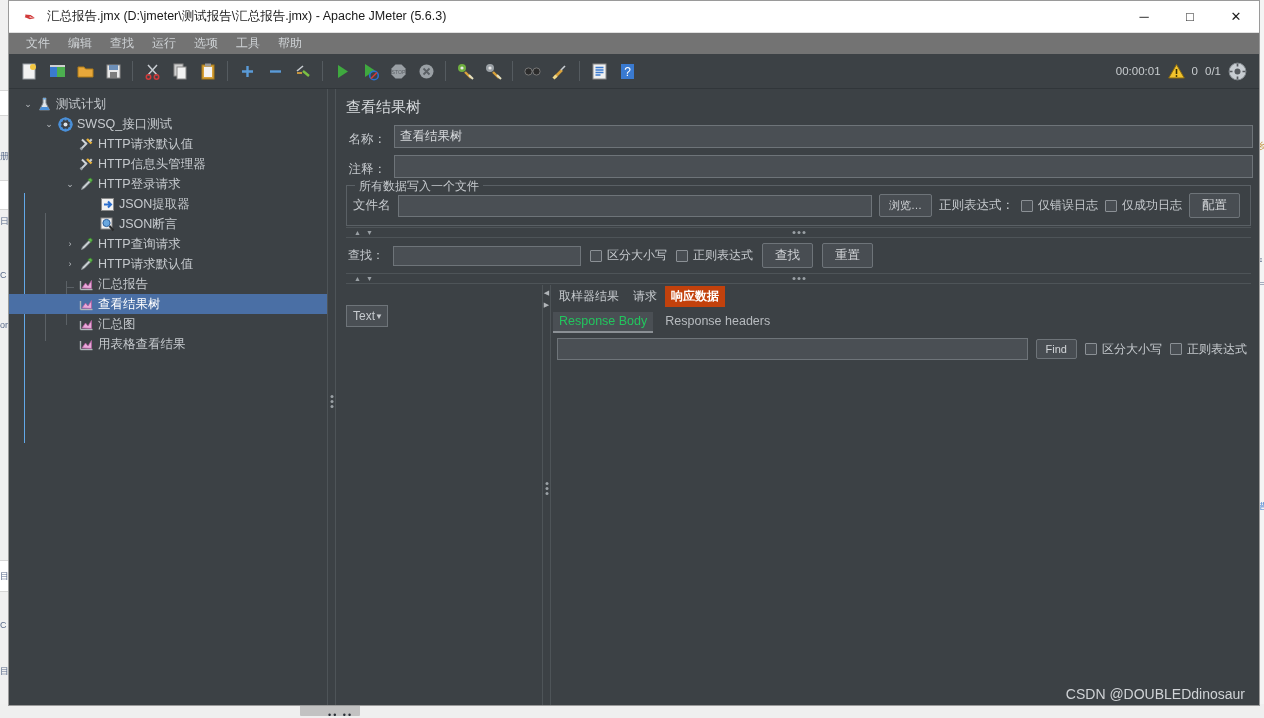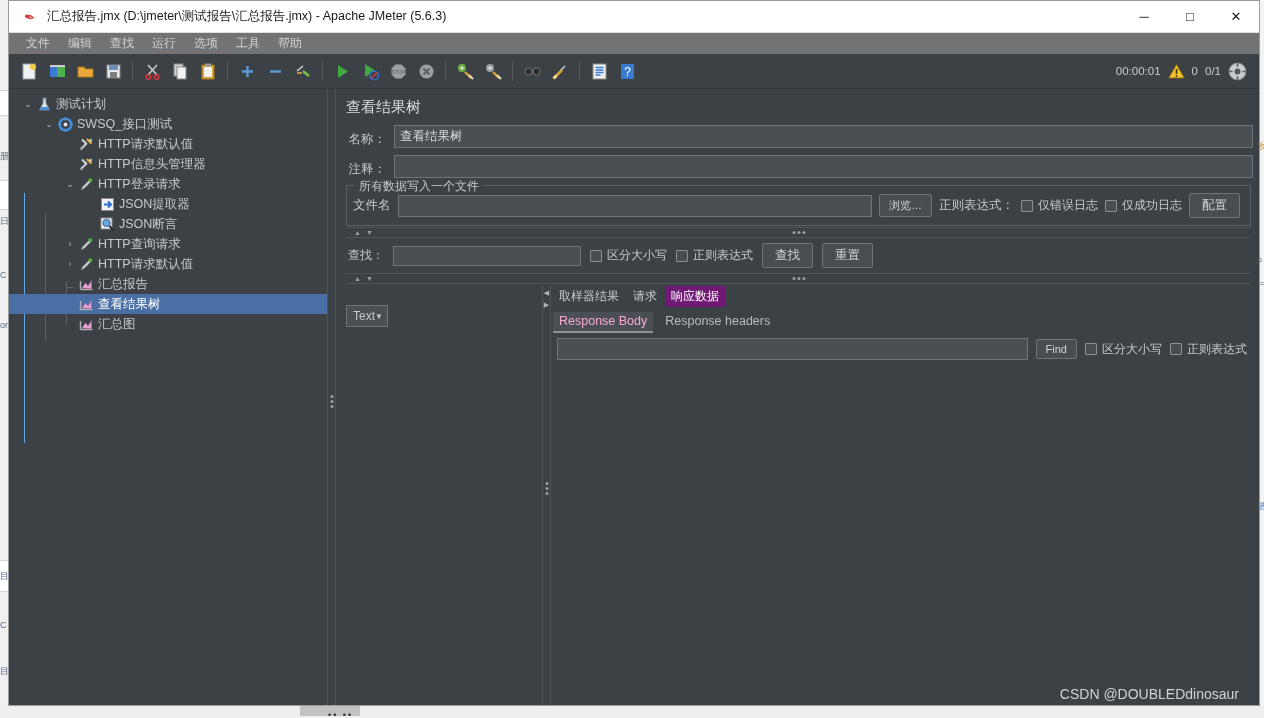--- a/index.html
+++ b/index.html
@@ -242,48 +242,48 @@
   .lower-right {
     flex: 1; display: flex; flex-direction: column; min-width: 0;
   }
   .tabs {
     display: flex; align-items: flex-end; height: 22px; flex: none;
     padding-left: 2px; gap: 2px;
   }
   .tab {
     font-size: 12px; color: #c6cace; padding: 2px 6px; cursor: pointer;
   }
-  .tab.active { background: #701a75; color: #ffffff; }
+  .tab.active { background: #c2410c; color: #ffffff; font-weight: bold; }
   .subtabs {
     display: flex; align-items: flex-end; height: 23px; flex: none;
     padding-left: 2px; gap: 6px; margin-top: 3px;
   }
   .subtab {
     font-size: 12.5px; color: #b7bbbf; padding: 2px 6px 3px 6px; cursor: pointer;
     border-bottom: 2px solid transparent;
   }
   .subtab.active {
-    background: #4a4f54; color: #f9a8d4; border-bottom: 2px solid #8b9095;
+    background: #4a4f54; color: #22c55e; border-bottom: 2px solid #8b9095;
   }
   .find-row {
     display: flex; align-items: center; gap: 8px; padding: 5px 4px 5px 6px;
     flex: none;
   }
   .find-inp {
     flex: 1; height: 22px; background: #4a4f54; border: 1px solid #6e7479;
     color: #d6d9dc; font-size: 12px; padding: 0 5px; outline: none;
     min-width: 0;
   }
   .resp-area {
     flex: 1; background: #3c4145; min-height: 0;
   }
 
   
   .watermark {
-    position: absolute; right: 20px; bottom: 3px; font-size: 14px;
+    position: absolute; right: 14px; bottom: 3px; font-size: 14px;
     color: #d0d3d6; white-space: nowrap; pointer-events: none;
   }
 
   
   svg { display: block; }
 </style>
 </head>
 <body>
 
 <div id="root">
@@ -625,20 +625,31 @@
               <span class="tree-arrow" style="margin-left: 54px;"></span>
               <span class="tree-ico">
                 <svg width="15" height="15" viewBox="0 0 15 15">
                   <path d="M1.5 12.5h12" stroke="#b0b5ba" stroke-width="1.4"></path>
                   <path d="M1.5 12.5V4" stroke="#b0b5ba" stroke-width="1.4"></path>
                   <path d="M3 11l3.5-5 2.5 3 3.5-5.5v8z" fill="#e8a8d8" stroke="#b060a0" stroke-width="0.8"></path>
                 </svg>
               </span>
               <span class="tree-label">汇总图</span>
             </div>
+            <div class="tree-row">
+              <span class="tree-arrow" style="margin-left: 54px;"></span>
+              <span class="tree-ico">
+                <svg width="15" height="15" viewBox="0 0 15 15">
+                  <path d="M1.5 12.5h12" stroke="#b0b5ba" stroke-width="1.4"></path>
+                  <path d="M1.5 12.5V4" stroke="#b0b5ba" stroke-width="1.4"></path>
+                  <path d="M3 11l3.5-5 2.5 3 3.5-5.5v8z" fill="#e8a8d8" stroke="#b060a0" stroke-width="0.8"></path>
+                </svg>
+              </span>
+              <span class="tree-label">用表格查看结果</span>
+            </div>
           </div>
       </div>
 
       <div class="vsplit">
         <div class="dots" style="top:306px;">
           <i></i>
             <i></i>
             <i></i>
         </div>
       </div>

